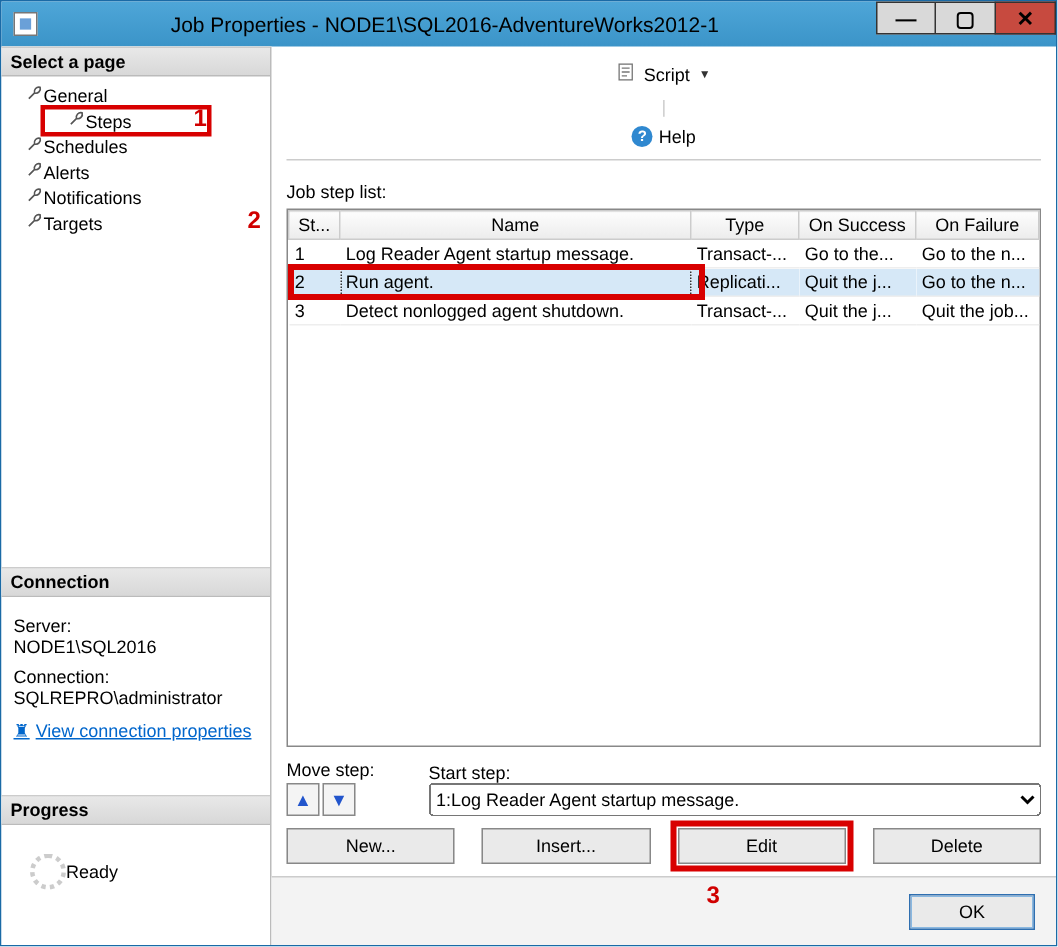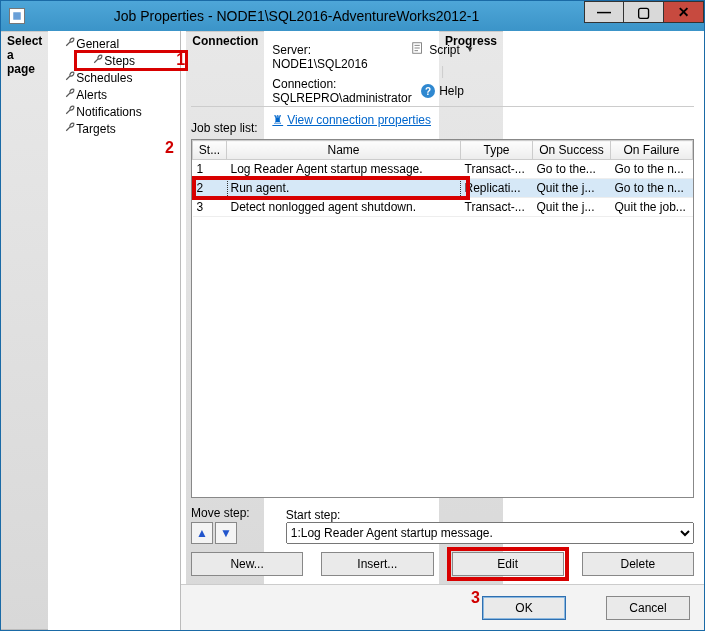--- a/index.html
+++ b/index.html
@@ -52,20 +52,21 @@
   .content {
     flex:1;
     display:flex;
     min-height:0;
   }
   
   .left {
     width: 180px;
     border-right:1px solid #bbb;
     display:flex;
+    flex-direction:column;
     background:#fff;
   }
   .section-header {
     background: linear-gradient(#e8e8e8,#d8d8d8);
     border-top:1px solid #ccc;
     border-bottom:1px solid #bbb;
     font-weight:bold;
     padding:2px 6px;
     font-size:12px;
   }
@@ -419,18 +420,17 @@
           <button class="std-btn">New...</button>
           <button class="std-btn">Insert...</button>
           <button class="std-btn edit-highlight">Edit</button>
           <button class="std-btn">Delete</button>
         </div>
       </div>
 
       <div class="dlg-footer">
         <span class="annot" style="left:290px; top:4px;">3</span>
         <button class="dlg-btn default">OK</button>
-        <button class="dlg-btn">Cancel</button>
       </div>
     </div>
 
   </div>
 </div>
 
 </body></html>

